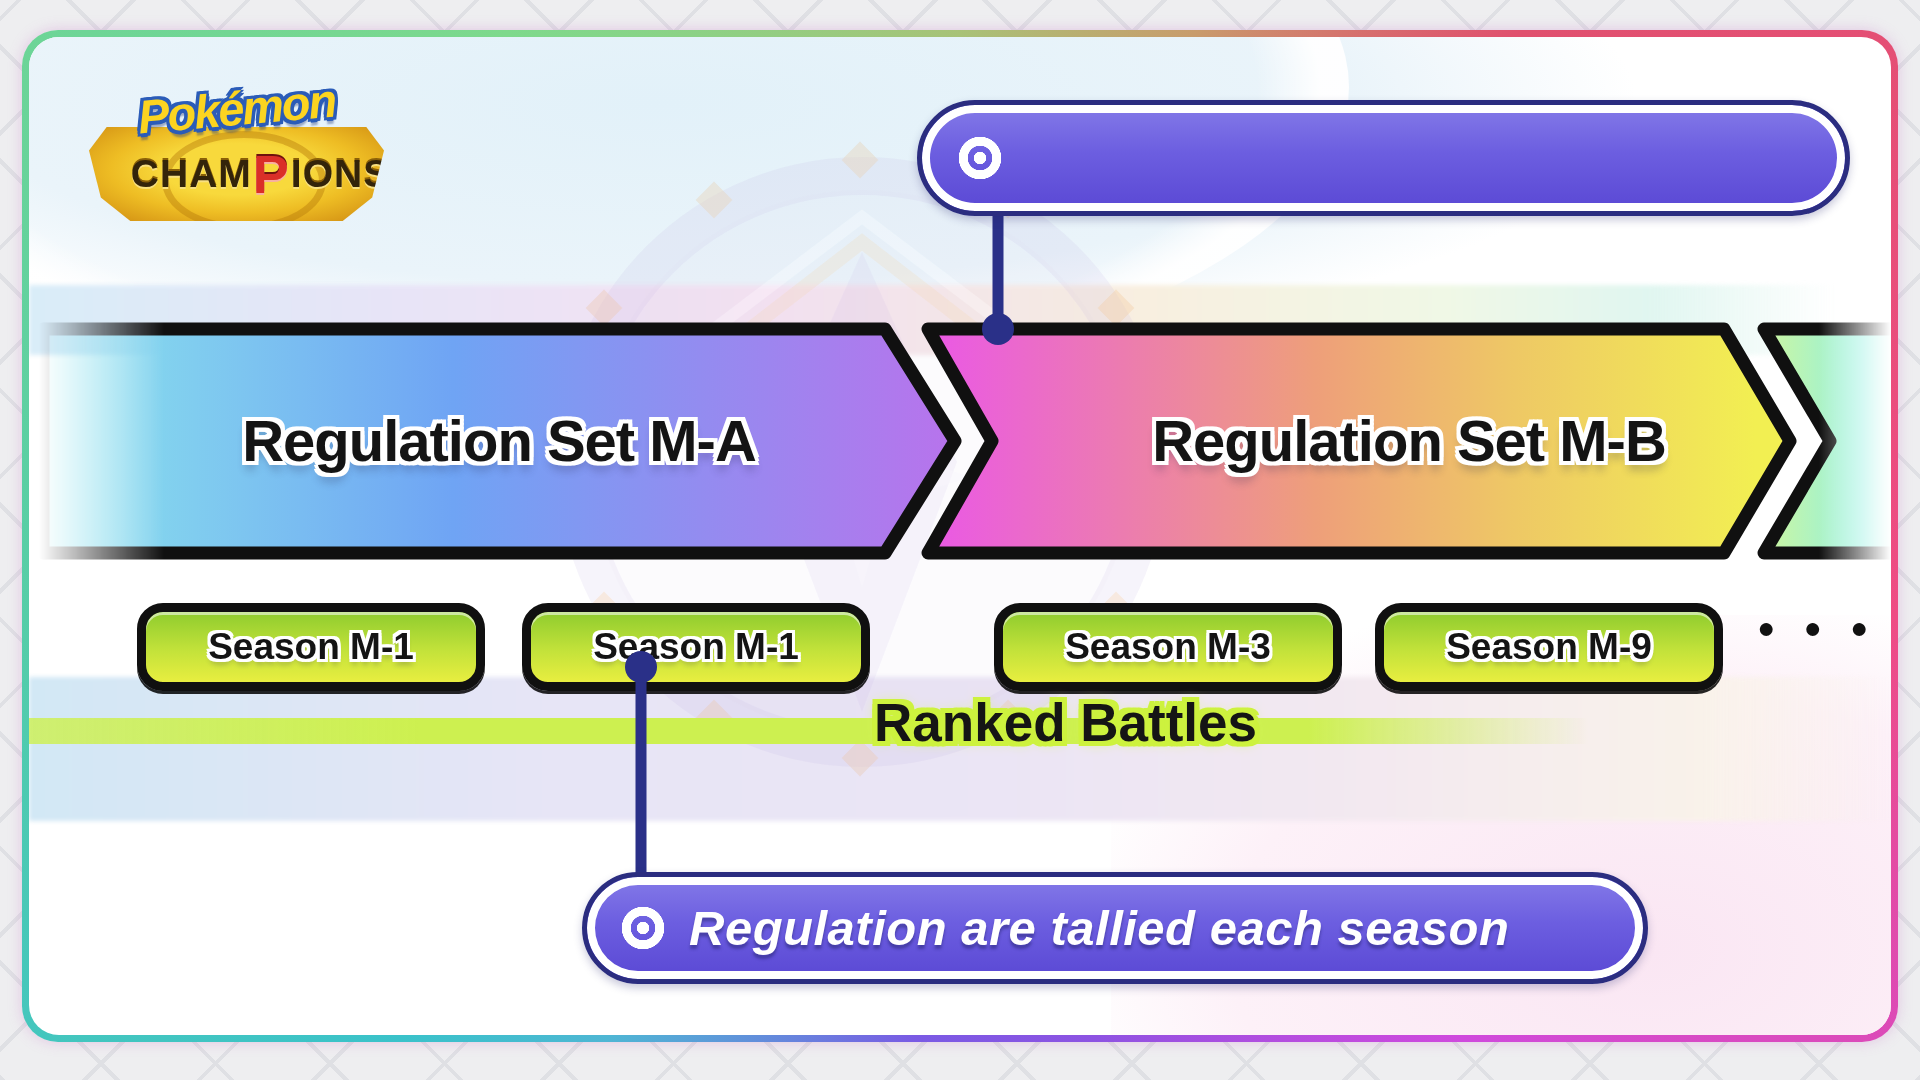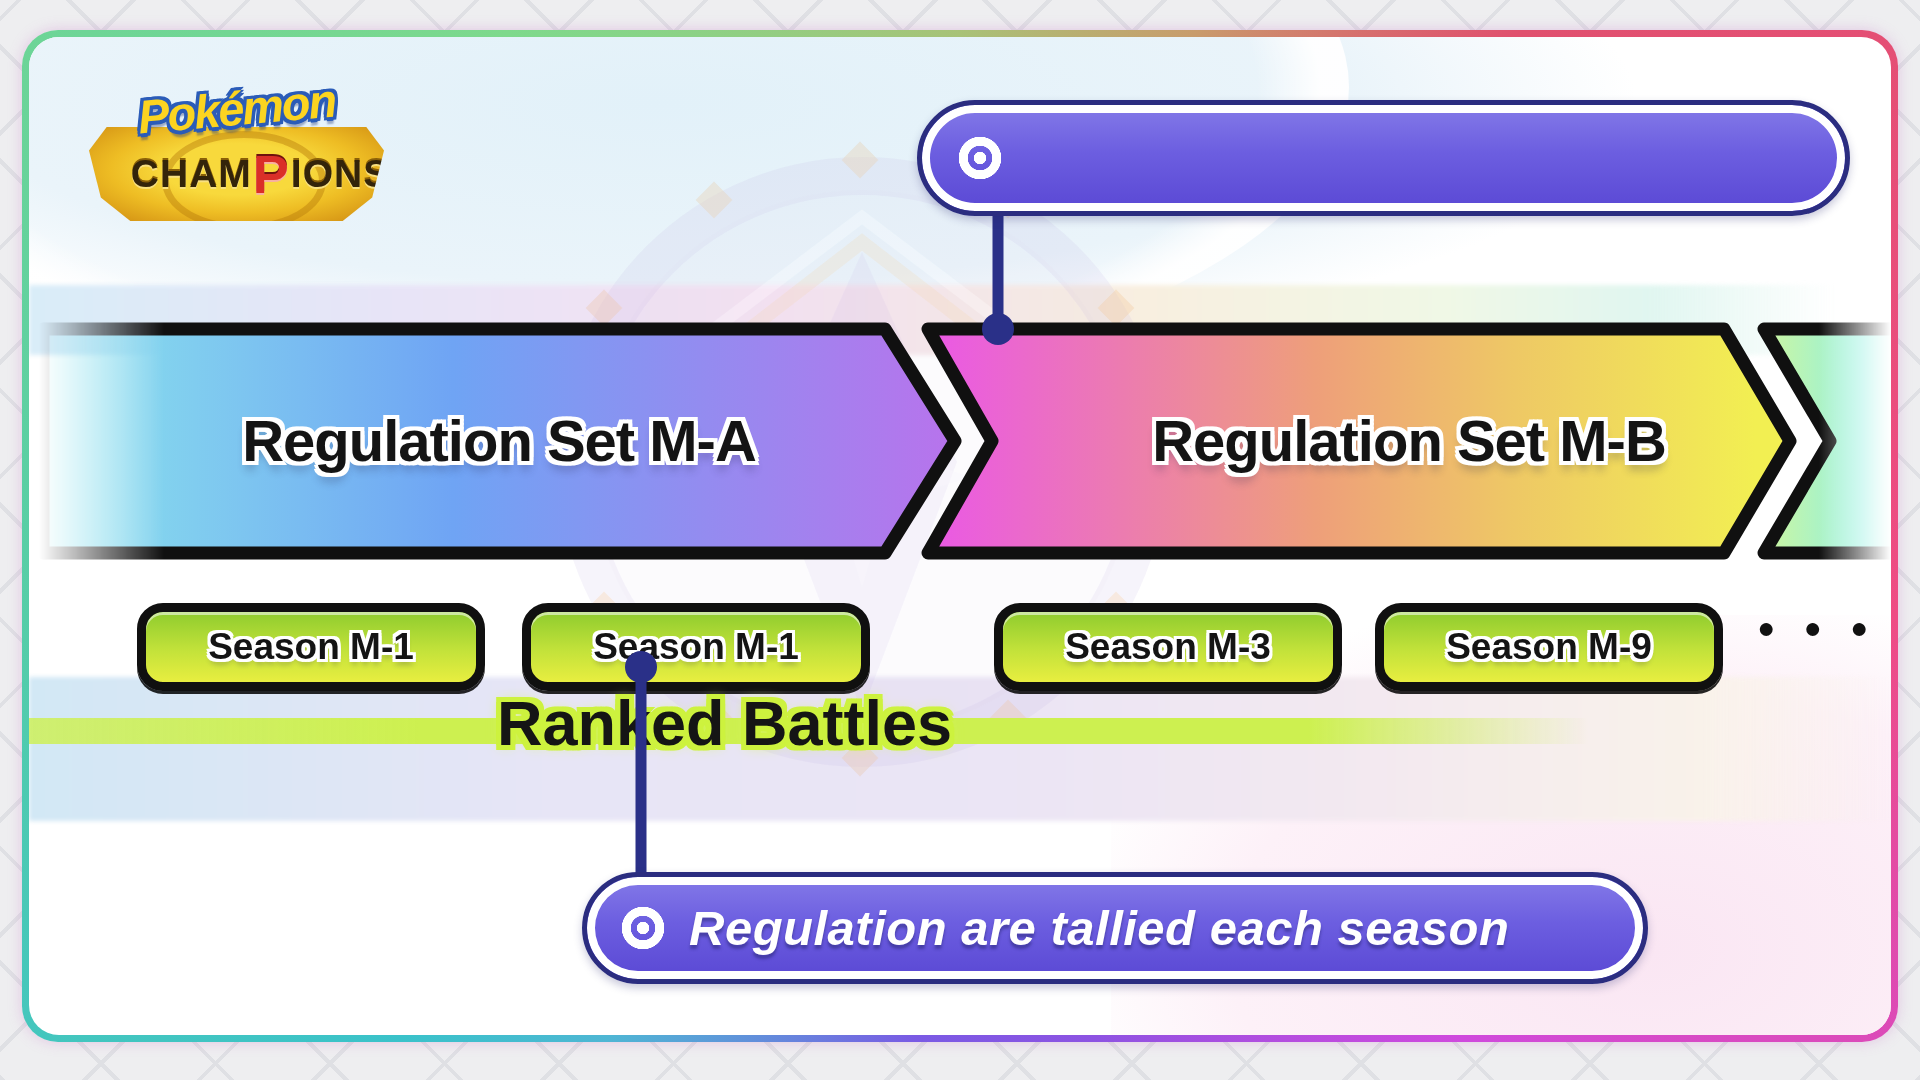--- a/index.html
+++ b/index.html
@@ -65,21 +65,21 @@
     text-shadow:-3px -3px 0 #fff,3px -3px 0 #fff,-3px 3px 0 #fff,3px 3px 0 #fff,
                 -3px 0 0 #fff,3px 0 0 #fff,0 -3px 0 #fff,0 3px 0 #fff,0 6px 5px rgba(40,40,80,.25);}
   .s1{left:108px;} .s2{left:493px;} .s3{left:965px;} .s4{left:1346px;}
   .ellipsis{position:absolute;left:1728px;top:566px;width:140px;height:50px;line-height:50px;
     font-size:30px;font-weight:900;color:#111;letter-spacing:10px;white-space:nowrap;}
 
   
   .ranked-band{position:absolute;left:0;top:681px;width:1560px;height:26px;
     background:linear-gradient(90deg,rgba(205,240,80,.8) 0%,#cdf050 25%,#cdf050 82%,rgba(205,240,80,0) 100%);}
   .ranked-label{position:absolute;left:468px;top:654px;width:760px;height:64px;line-height:64px;
-    text-align:left;font-size:63px;font-weight:800;color:#151515;letter-spacing:0;
+    text-align:right;font-size:53px;font-weight:800;color:#151515;letter-spacing:0;
     text-shadow:-5px -5px 0 #cdf23e,5px -5px 0 #cdf23e,-5px 5px 0 #cdf23e,5px 5px 0 #cdf23e,
                 -5px 0 0 #cdf23e,5px 0 0 #cdf23e,0 -5px 0 #cdf23e,0 5px 0 #cdf23e,0 0 14px #d6f55a;}
 
   
   .connectors{position:absolute;left:0;top:0;width:1862px;height:998px;}
 
   
   .callout{position:absolute;border:5px solid #2b2d80;border-radius:60px;
     background:linear-gradient(180deg,#847ae8 0%,#6c5ee0 45%,#5a48d4 100%);
     box-shadow:inset 0 0 0 8px #ffffff,0 4px 8px rgba(40,40,110,.25);

